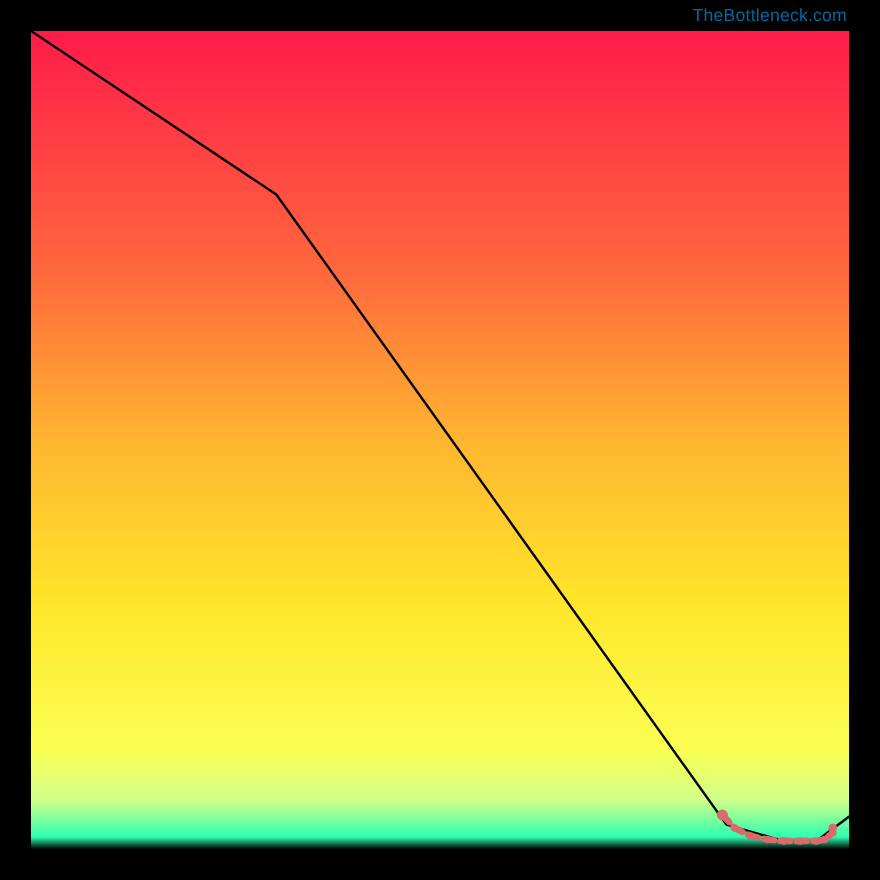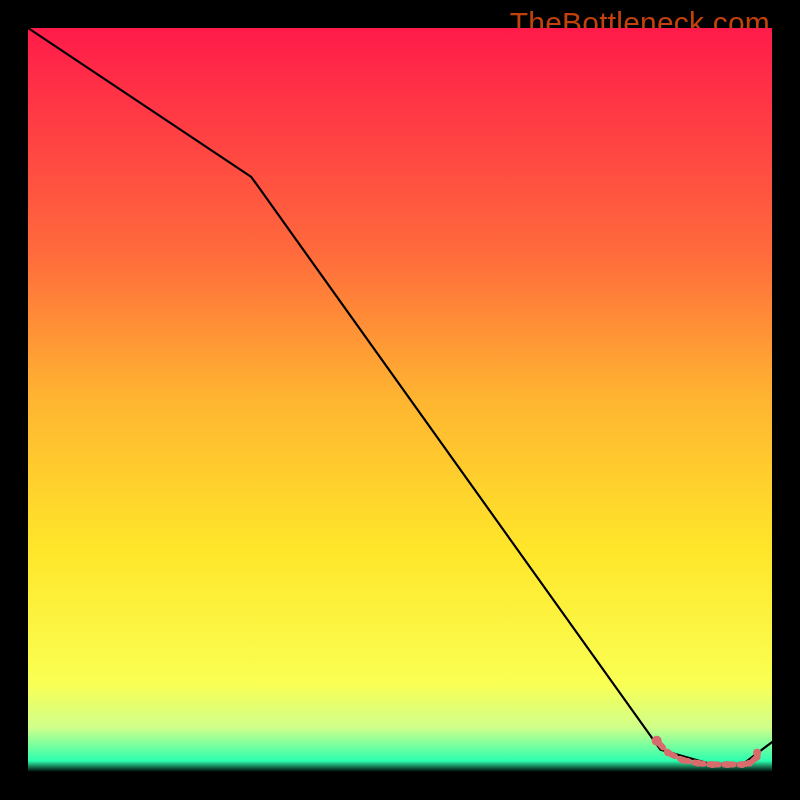--- a/index.html
+++ b/index.html
@@ -20,22 +20,22 @@
     position: absolute;
     left: 28px;
     top: 28px;
     width: 744px;
     height: 744px;
   }
   .watermark {
     position: absolute;
     top: 6px;
     right: 30px;
-    color: #c2410c;
-    font-size: 30px;
+    color: #0369a1;
+    font-size: 16px;
     font-weight: 400;
     letter-spacing: 0.2px;
     user-select: none;
     pointer-events: none;
   }
 </style>
 </head>
 <body>
 
 <div class="stage">

